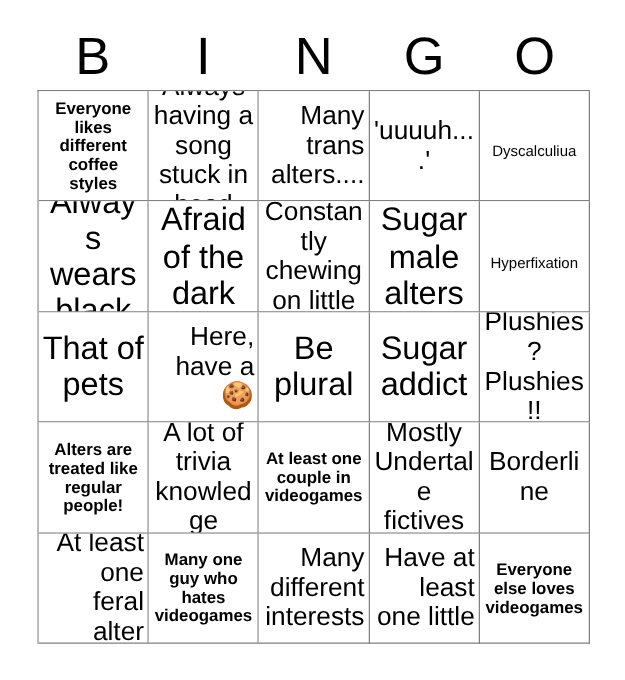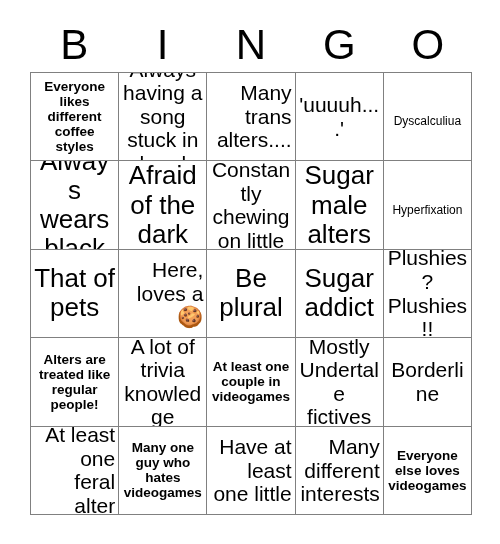--- a/index.html
+++ b/index.html
@@ -129,21 +129,21 @@
         <span class="cell-text">Sugar male alters</span>
       </div>
     <div class="cell fs-xs">
         <span class="cell-text">Hyperfixation</span>
       </div>
 
     <div class="cell fs-xl">
         <span class="cell-text">That of pets</span>
       </div>
     <div class="cell fs-lg">
-        <span class="cell-text">Here, loves a 🍪</span>
+        <span class="cell-text">Here, have a 🍪</span>
       </div>
     <div class="cell fs-xl">
         <span class="cell-text">Be plural</span>
       </div>
     <div class="cell fs-xl">
         <span class="cell-text">Sugar addict</span>
       </div>
     <div class="cell fs-md">
         <span class="cell-text">Plushies? Plushies!!</span>
       </div>
@@ -164,23 +164,23 @@
         <span class="cell-text">Borderline</span>
       </div>
 
     <div class="cell fs-lg">
         <span class="cell-text">At least one feral alter</span>
       </div>
     <div class="cell fs-sm">
         <span class="cell-text">Many one guy who hates videogames</span>
       </div>
     <div class="cell fs-lg">
-        <span class="cell-text">Have at least one little</span>
+        <span class="cell-text">Many different interests</span>
       </div>
     <div class="cell fs-lg">
-        <span class="cell-text">Many different interests</span>
+        <span class="cell-text">Have at least one little</span>
       </div>
     <div class="cell fs-sm">
         <span class="cell-text">Everyone else loves videogames</span>
       </div>
 
   </div>
 </div>
 
 </body></html>

